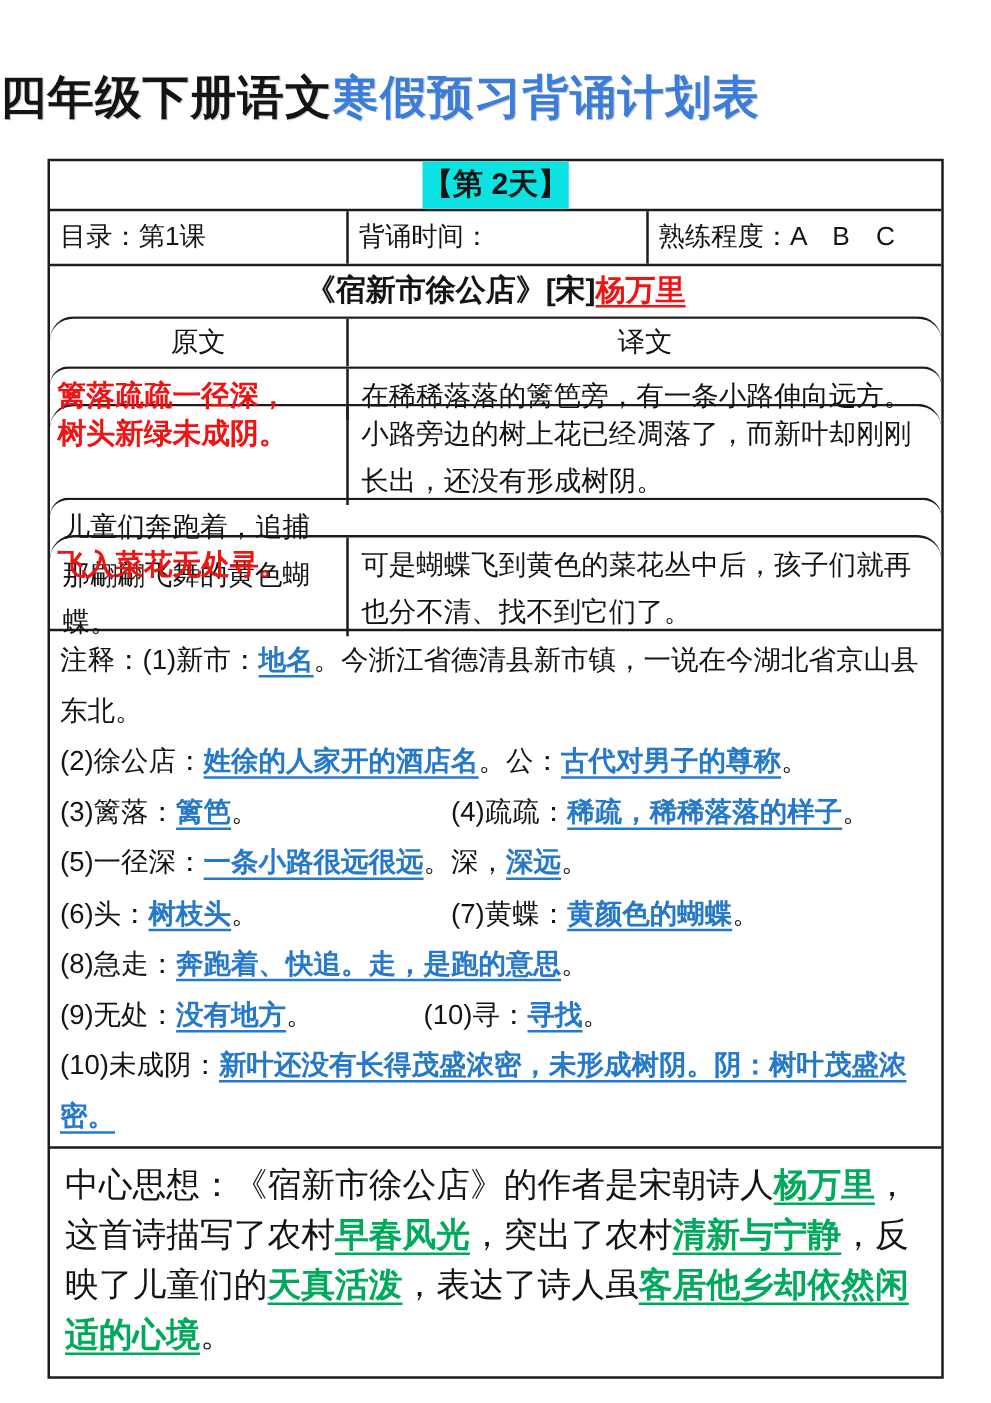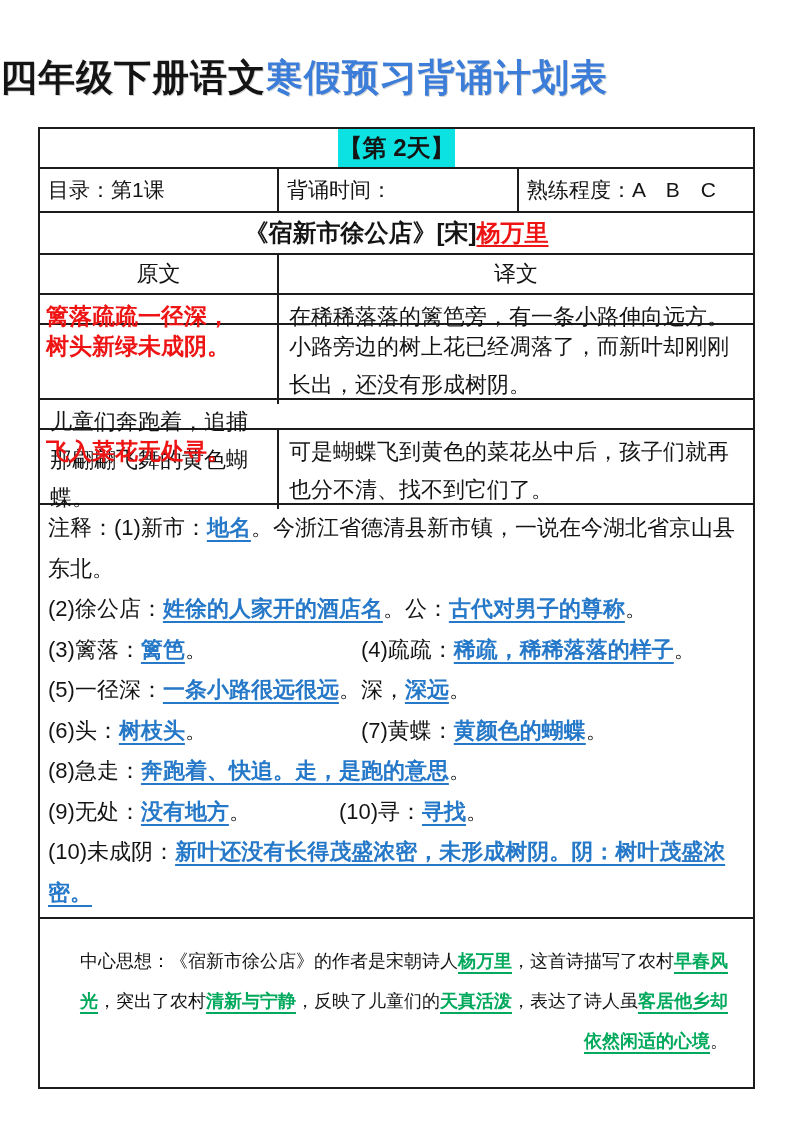--- a/index.html
+++ b/index.html
@@ -26,21 +26,21 @@
   
   .tbl{
     margin:27px 0 0 38px;
     width:717px;
     border:2px solid var(--border_dark,#1c1c1c);
     box-sizing:border-box;
     background:#fff;
   }
   .row{ border-top:2px solid var(--border_dark,#1c1c1c); box-sizing:border-box; }
   .row:first-child{ border-top:none; }
-  .grid2{ display:grid; grid-template-columns:237px 1fr; }
+  .grid2{ display:grid; grid-template-columns:237px 1fr;border-radius:19px; }
   .grid3{ display:grid; grid-template-columns:237px 240px 1fr; }
   .cell{ box-sizing:border-box; border-left:2px solid var(--border_dark,#1c1c1c); }
   .cell:first-child{ border-left:none; }
 
   .row-day{ height:38px; text-align:center; }
   .day-badge{
     display:inline-block;
     background:var(--cyan,#0ce2e2);
     font-size:24px; font-weight:800;
     line-height:38px; padding:0 0;
@@ -78,21 +78,21 @@
   .row-p1,.row-p3{ height:30px; }
   .row-p2,.row-p4{ height:75px; }
 
   .row-notes{ padding:3px 8px 4px 8px; }
   .note-line{
     margin:0; font-size:22px; line-height:40.5px;
     white-space:pre-wrap;
   }
 
   .row-central{ padding:5px 8px 9px 8px; }
-  .central-text{ margin:17px; font-size:18px; line-height:40px; white-space:pre-wrap;text-align:right; }
+  .central-text{ margin:4px; font-size:27px; line-height:40px; white-space:pre-wrap; }
 
   
   .seg-k{ color:var(--ink,#141414); }
   .seg-b{
     color:var(--note_blue,#2678c8);
     font-weight:700;
     text-decoration:underline;
     text-decoration-thickness:2px;
     text-underline-offset:5px;
   }

